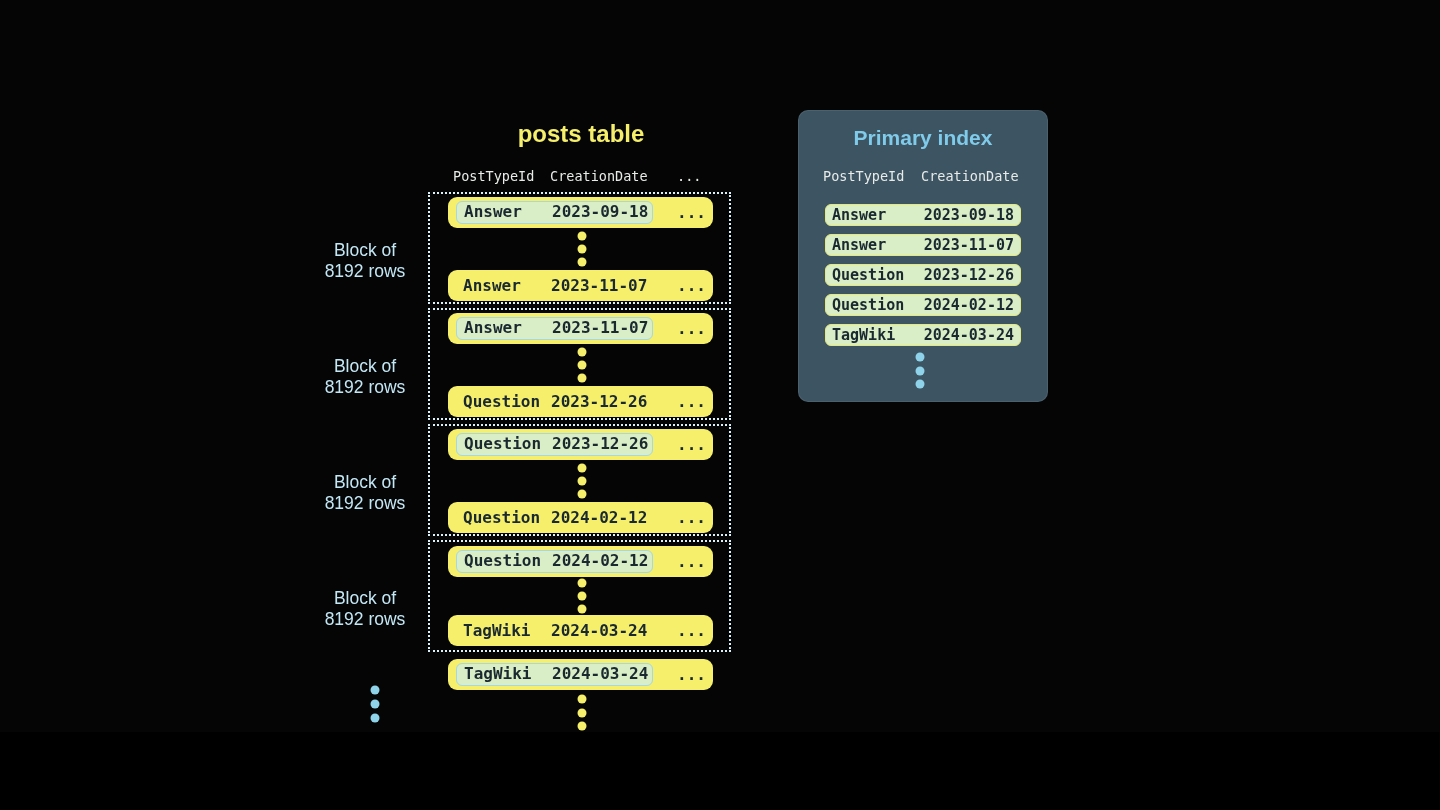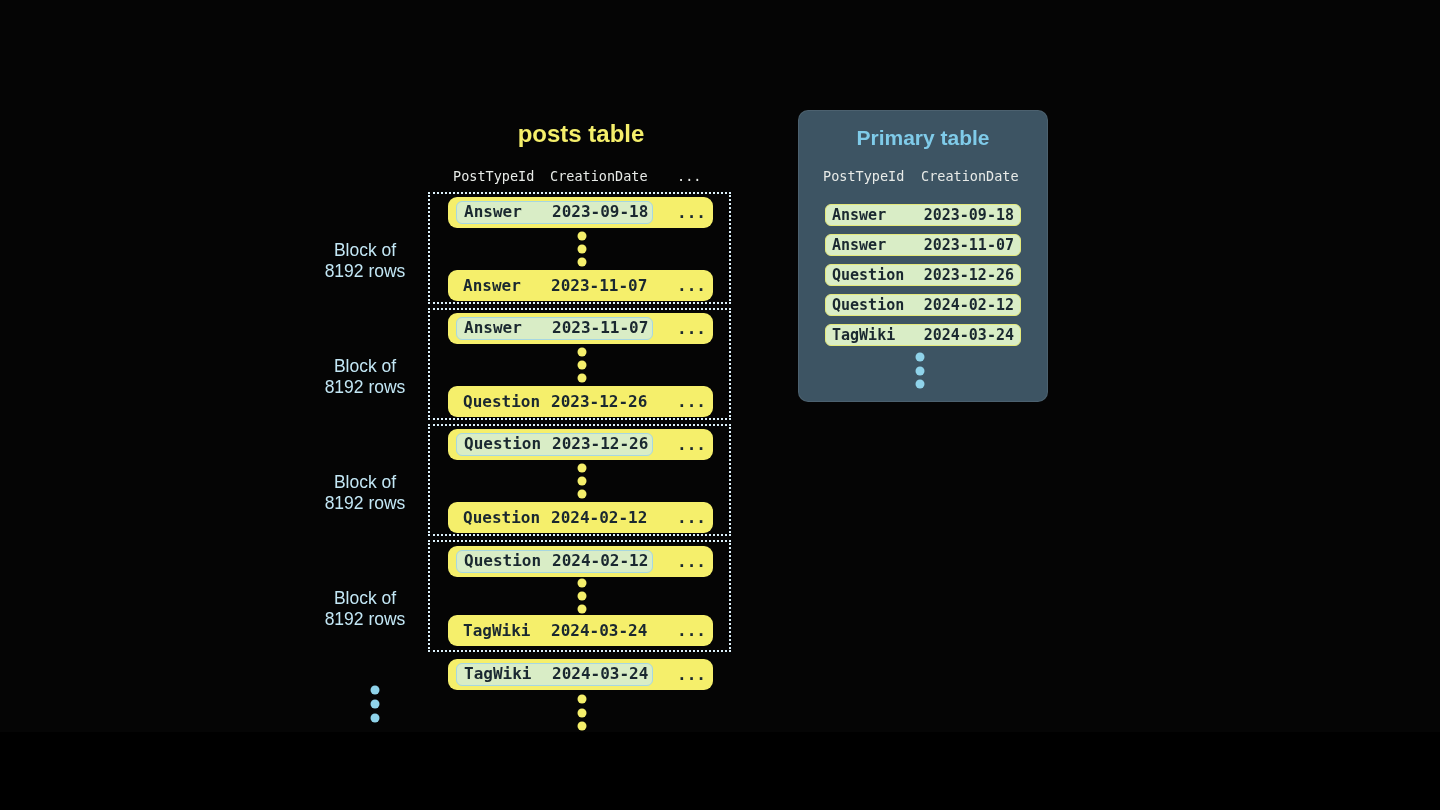--- a/index.html
+++ b/index.html
@@ -71,21 +71,21 @@
 
 <div class="stage" id="stage">
 
   <div class="table-title">posts table</div>
 
   <span class="thead" style="left:453px">PostTypeId</span>
   <span class="thead" style="left:550px">CreationDate</span>
   <span class="thead" style="left:677px">...</span>
 
   <div class="panel" id="panel">
-    <div class="panel-title">Primary table</div>
+    <div class="panel-title">Primary index</div>
     <span class="ihead" style="left:24px">PostTypeId</span>
     <span class="ihead" style="left:122px">CreationDate</span>
   <div class="irow" style="top: 93px;"><span class="cell ">Answer</span><span class="cell ">2023-09-18</span></div>
       <div class="irow" style="top: 123px;"><span class="cell ">Answer</span><span class="cell ">2023-11-07</span></div>
       <div class="irow" style="top: 153px;"><span class="cell ">Question</span><span class="cell ">2023-12-26</span></div>
       <div class="irow" style="top: 183px;"><span class="cell ">Question</span><span class="cell ">2024-02-12</span></div>
       <div class="irow" style="top: 213px;"><span class="cell ">TagWiki</span><span class="cell ">2024-03-24</span></div>
       <div class="dot blue" style="left: 121px; top: 246px;"></div>
       <div class="dot blue" style="left: 121px; top: 260px;"></div>
       <div class="dot blue" style="left: 121px; top: 273px;"></div>

